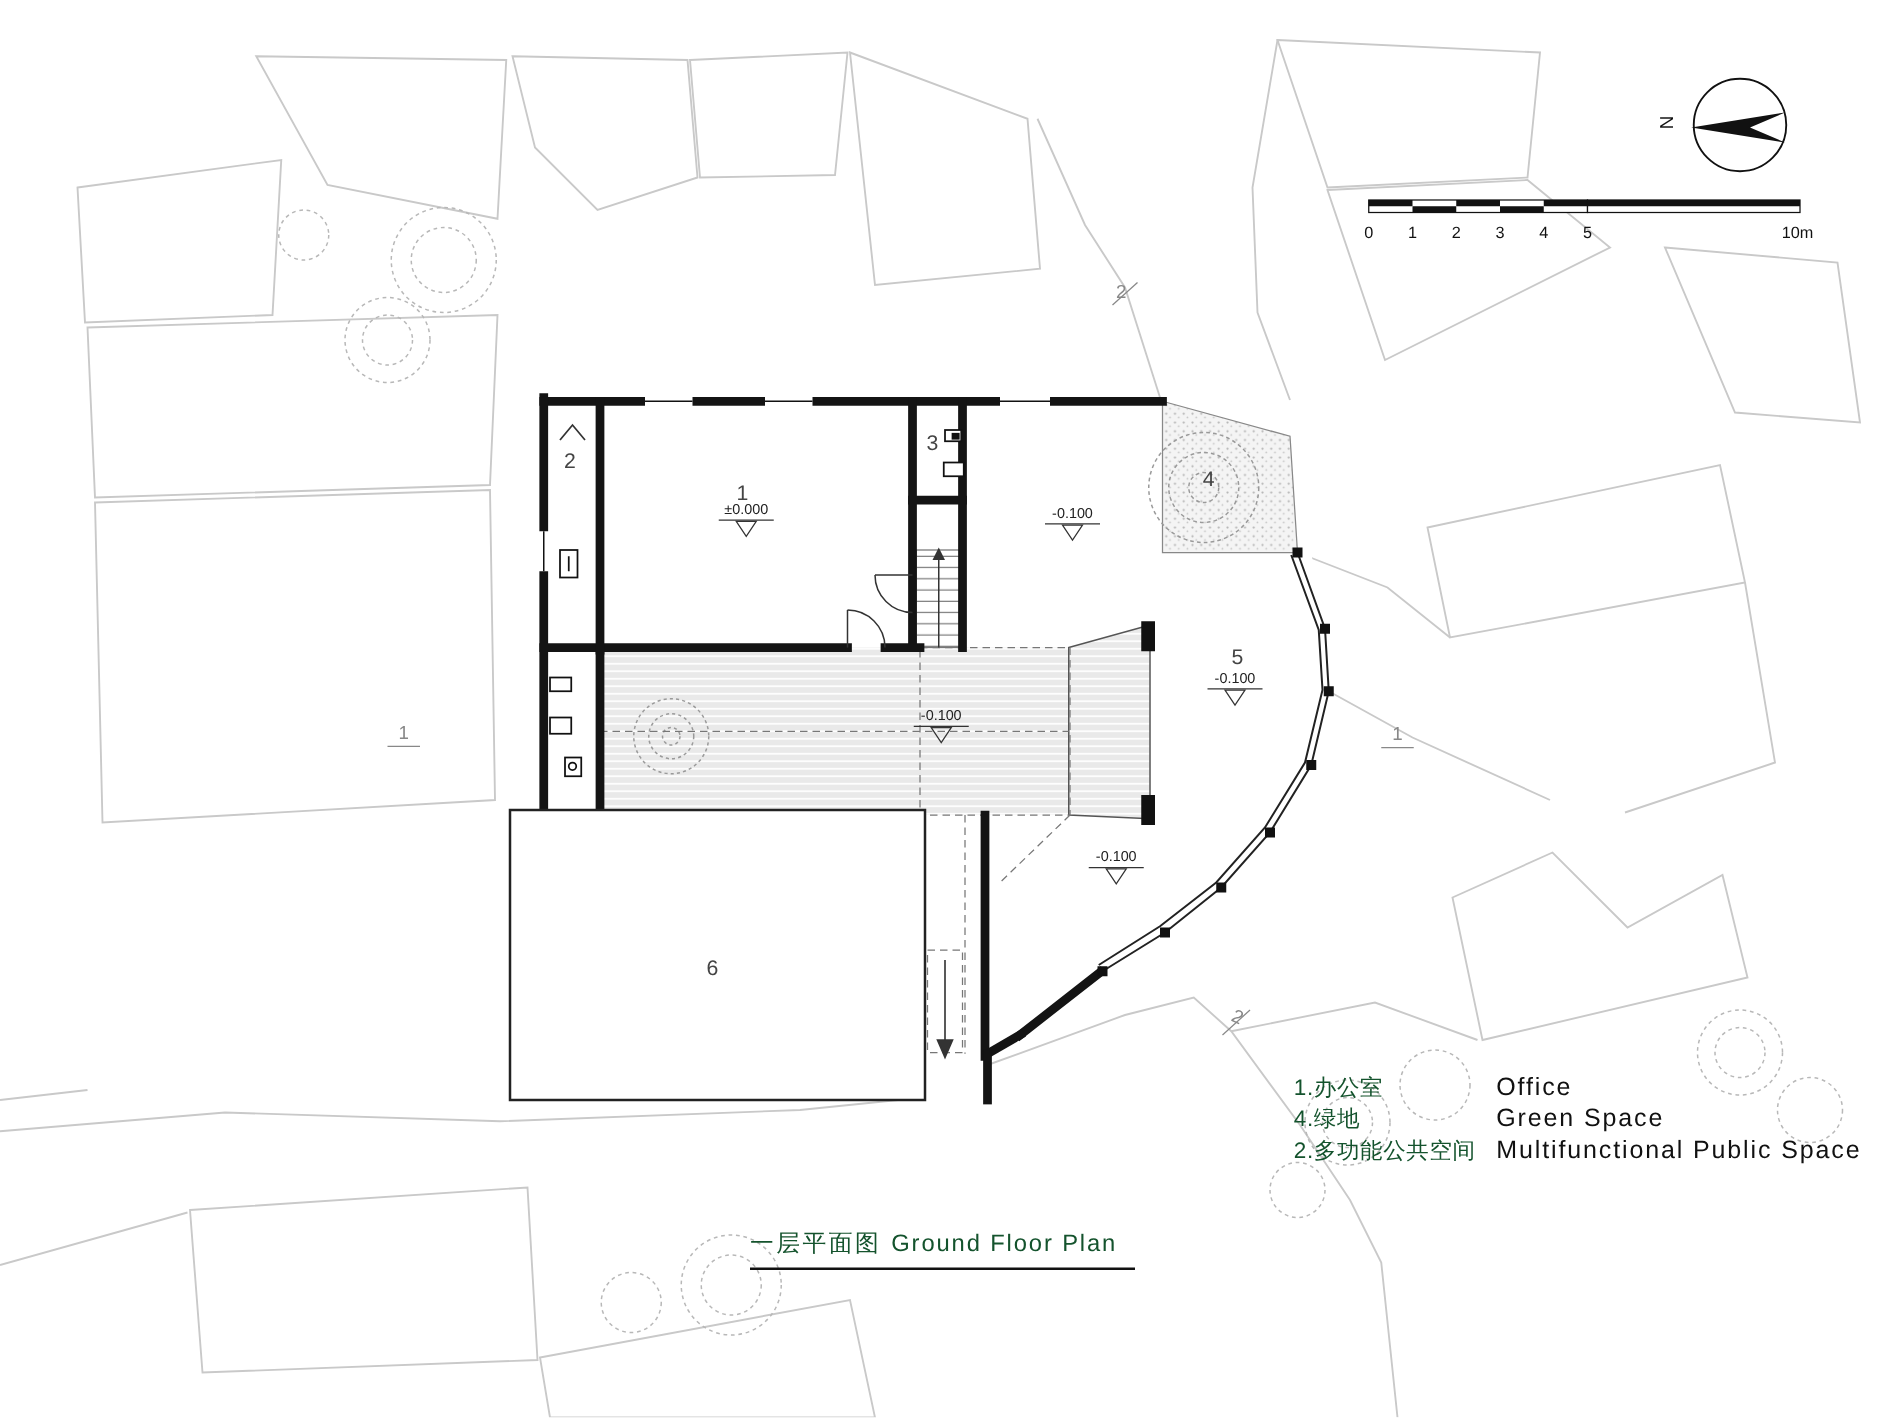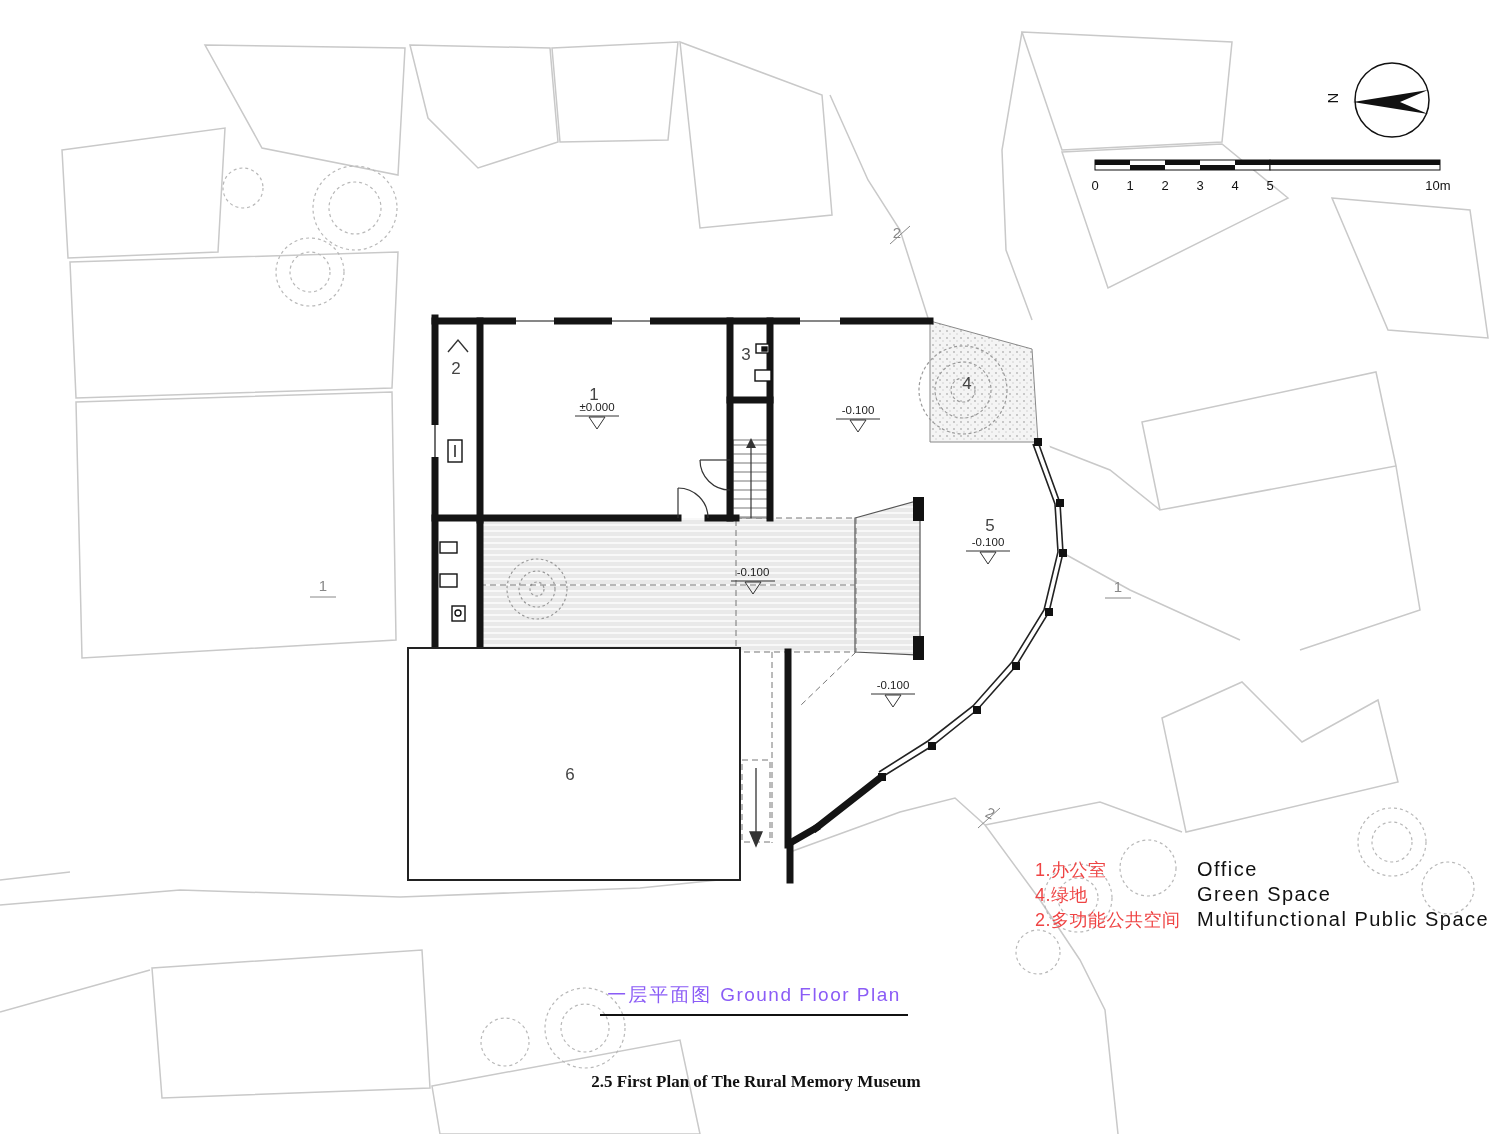--- a/index.html
+++ b/index.html
@@ -3,25 +3,25 @@
 <meta charset="utf-8">
 <style>
   html,body{margin:0;padding:0;background:#ffffff;}
   .canvas{position:relative;width:1512px;height:1134px;background:#fff;overflow:hidden;
           font-family:"Liberation Sans",sans-serif;}
   .plan-svg{position:absolute;left:0;top:0;}
   svg text{font-family:"Liberation Sans",sans-serif;}
 
   .legend{position:absolute;left:1035px;top:858px;width:460px;}
   .legend-row{display:flex;align-items:baseline;height:24.8px;}
-  .legend-zh{width:162px;font-size:18px;color:#ef4444;letter-spacing:0.5px;}
+  .legend-zh{width:162px;font-size:18px;color:#14532d;letter-spacing:0.5px;}
   .legend-en{font-size:20px;color:#111;letter-spacing:1.5px;font-weight:500;}
 
-  .plan-title{position:absolute;left:600px;top:982px;width:308px;text-align:center;
-              border-bottom:2px solid #111;padding-bottom:6px;color:#8b5cf6;}
+  .plan-title{position:absolute;left:600px;top:982px;width:308px;text-align:left;
+              border-bottom:2px solid #111;padding-bottom:6px;color:#14532d;}
   .plan-title .zh{font-size:19px;letter-spacing:2px;margin-right:8px;}
   .plan-title .en{font-size:19px;letter-spacing:1.5px;}
 
   .caption{position:absolute;left:380px;top:1072px;width:752px;text-align:center;
            font-family:"Liberation Serif",serif;font-weight:bold;font-size:17px;color:#111;}
 </style>
 </head>
 <body>
 
 <div class="canvas">
@@ -289,15 +289,14 @@
   <div class="legend-row">
     <span class="legend-zh">2.多功能公共空间</span>
     <span class="legend-en">Multifunctional Public Space</span>
   </div>
 </div>
 
 <div class="plan-title">
   <span class="zh">一层平面图</span><span class="en">Ground Floor Plan</span>
 </div>
 
-<div class="caption">2.5 First Plan of The Rural Memory Museum</div>
 
 </div>
 
 </body></html>

